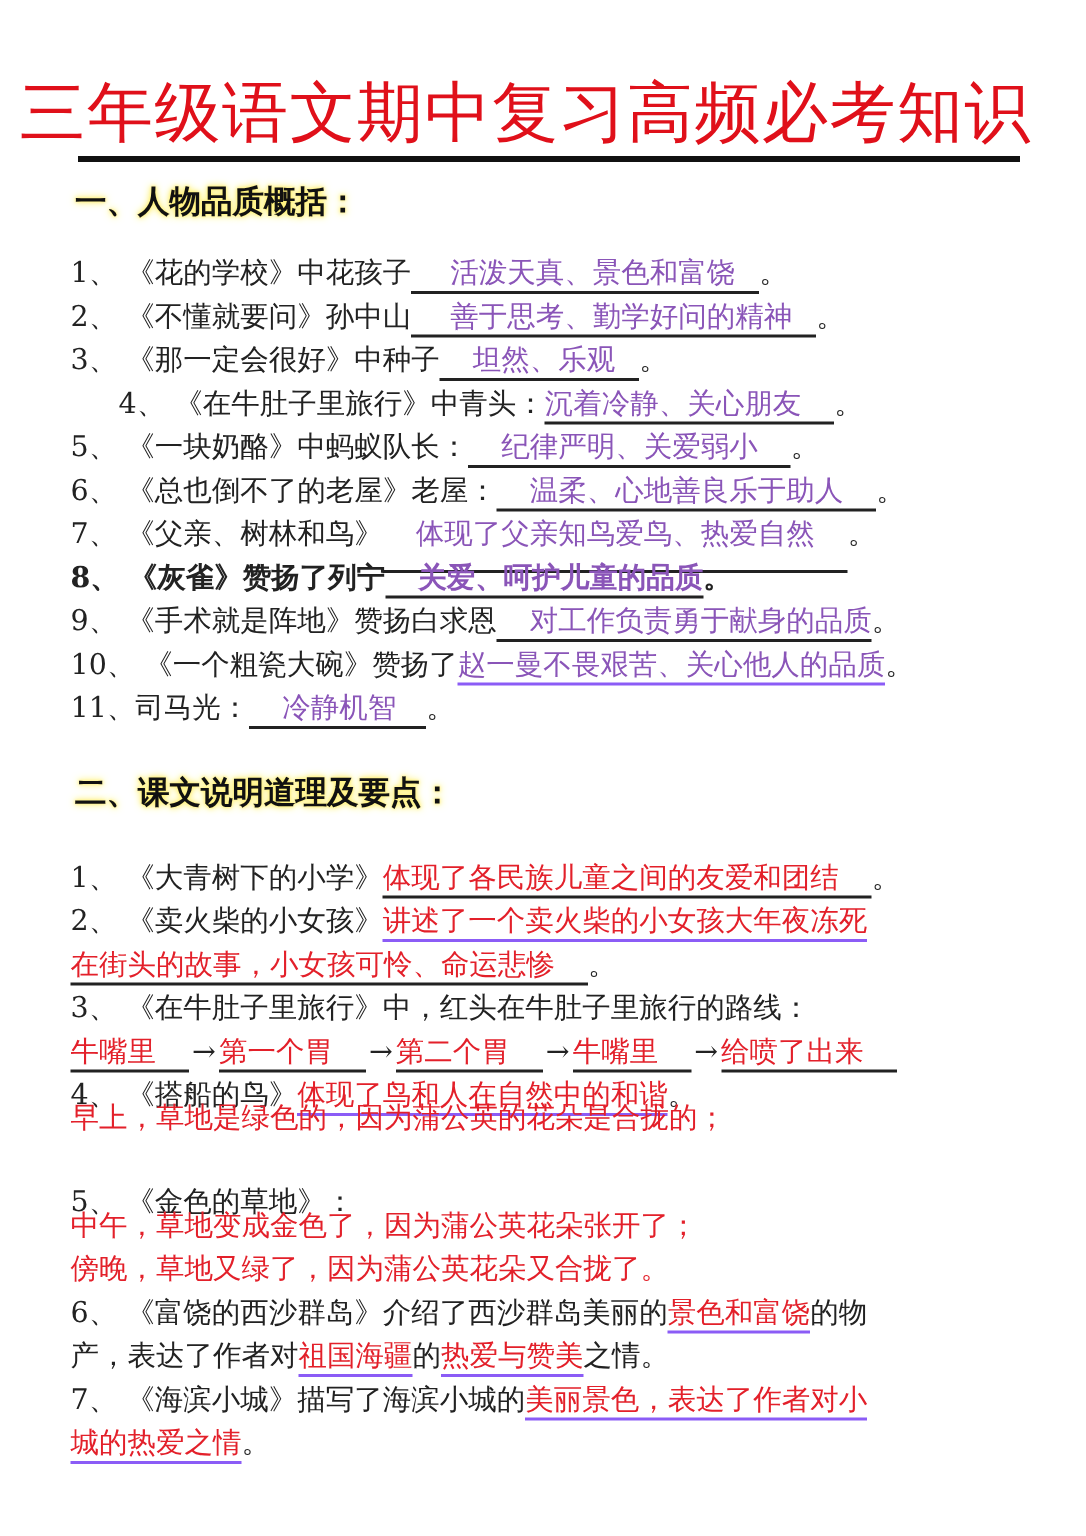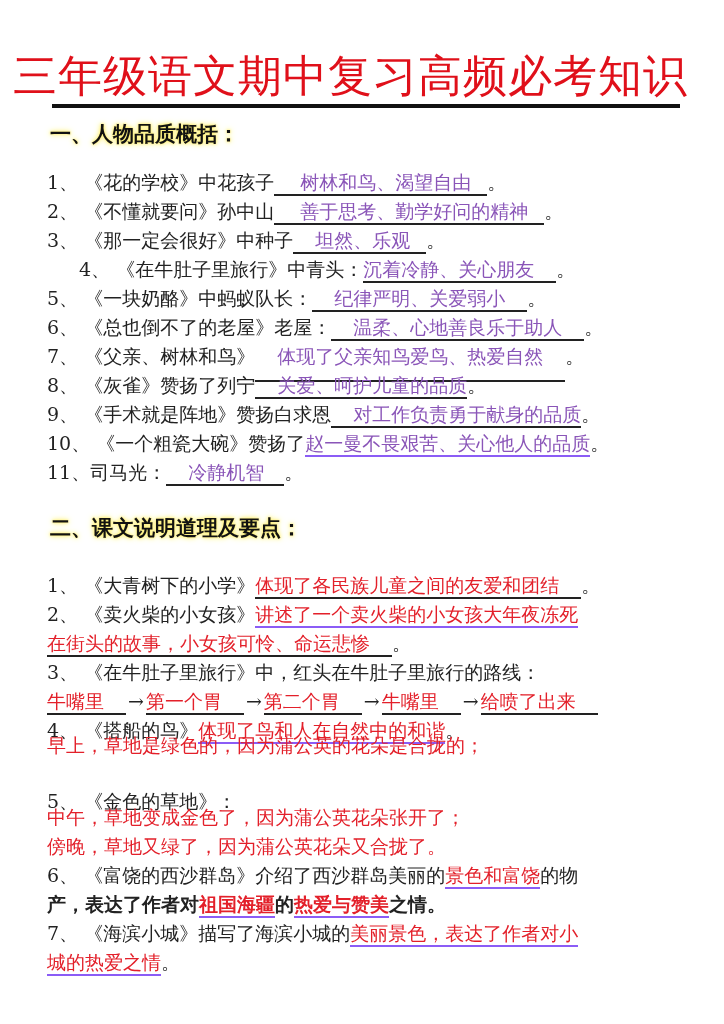--- a/index.html
+++ b/index.html
@@ -22,21 +22,21 @@
 </head>
 <body>
 
 <div class="title">三年级语文期中复习高频必考知识</div>
 <div class="title-rule"></div>
 
 <div class="section-head" style="top:120px;">一、人物品质概括：</div>
 
 <div class="line" style="top:169px;">
   <span>1、</span>
-  <span>《花的学校》中花孩子</span><span class="u ans-p" style="padding:0 16px 0 26px;">树林和鸟、渴望自由</span><span>。</span>
+  <span>《花的学校》中花孩子</span><span class="u ans-p" style="padding:0 16px 0 26px;">活泼天真、景色和富饶</span><span>。</span>
 </div>
 <div class="line" style="top:198px;">
   <span>2、</span>
   <span>《不懂就要问》孙中山</span><span class="u ans-p" style="padding:0 16px 0 26px;">善于思考、勤学好问的精神</span><span>。</span>
 </div>
 <div class="line" style="top:227px;">
   <span>3、</span>
   <span>《那一定会很好》中种子</span><span class="u ans-p" style="padding:0 16px 0 22px;">坦然、乐观</span><span>。</span>
 </div>
 <div class="line" style="top:256px;margin-left:32px;">
@@ -48,21 +48,21 @@
   <span>《一块奶酪》中蚂蚁队长：</span><span class="u ans-p" style="padding:0 22px 0 22px;">纪律严明、关爱弱小</span><span>。</span>
 </div>
 <div class="line" style="top:314px;">
   <span>6、</span>
   <span>《总也倒不了的老屋》老屋：</span><span class="u ans-p" style="padding:0 22px 0 22px;">温柔、心地善良乐于助人</span><span>。</span>
 </div>
 <div class="line" style="top:343px;">
   <span>7、</span>
   <span>《父亲、树林和鸟》</span><span class="u ans-p" style="padding:0 22px 12px 22px;">体现了父亲知鸟爱鸟、热爱自然</span><span>。</span>
 </div>
-<div class="line" style="top:372px;">
+<div class="line" style="top:372px;font-weight:bold;">
   <span>8、</span>
   <span>《灰雀》赞扬了列宁</span><span class="u ans-p" style="padding:0 0 0 22px;">关爱、呵护儿童的品质</span><span>。</span>
 </div>
 <div class="line" style="top:401px;">
   <span>9、</span>
   <span>《手术就是阵地》赞扬白求恩</span><span class="u ans-p" style="padding:0 0 0 22px;">对工作负责勇于献身的品质</span><span>。</span>
 </div>
 <div class="line" style="top:430px;">
   <span>10、</span>
   <span>《一个粗瓷大碗》赞扬了</span><span class="u-tight ans-p">赵一曼不畏艰苦、关心他人的品质</span><span>。</span>
@@ -99,21 +99,21 @@
   <span>5、</span>
   <span>《金色的草地》：</span>
 </div>
 <div class="line ans-r" style="top:732px;">早上，草地是绿色的，因为蒲公英的花朵是合拢的；</div>
 <div class="line ans-r" style="top:804px;">中午，草地变成金色了，因为蒲公英花朵张开了；</div>
 <div class="line ans-r" style="top:833px;">傍晚，草地又绿了，因为蒲公英花朵又合拢了。</div>
 <div class="line" style="top:862px;">
   <span>6、</span>
   <span>《富饶的西沙群岛》介绍了西沙群岛美丽的</span><span class="u-tight ans-r">景色和富饶</span><span>的物</span>
 </div>
-<div class="line" style="top:891px;font-weight:bold;">
+<div class="line" style="top:891px;">
   <span>产，表达了作者对</span><span class="u-tight ans-r">祖国海疆</span><span>的</span><span class="u-tight ans-r">热爱与赞美</span><span>之情。</span>
 </div>
 <div class="line" style="top:920px;">
   <span>7、</span>
   <span>《海滨小城》描写了海滨小城的</span><span class="u-tight ans-r">美丽景色，表达了作者对小</span>
 </div>
 <div class="line" style="top:949px;">
   <span class="u-tight ans-r">城的热爱之情</span><span>。</span>
 </div>
 

